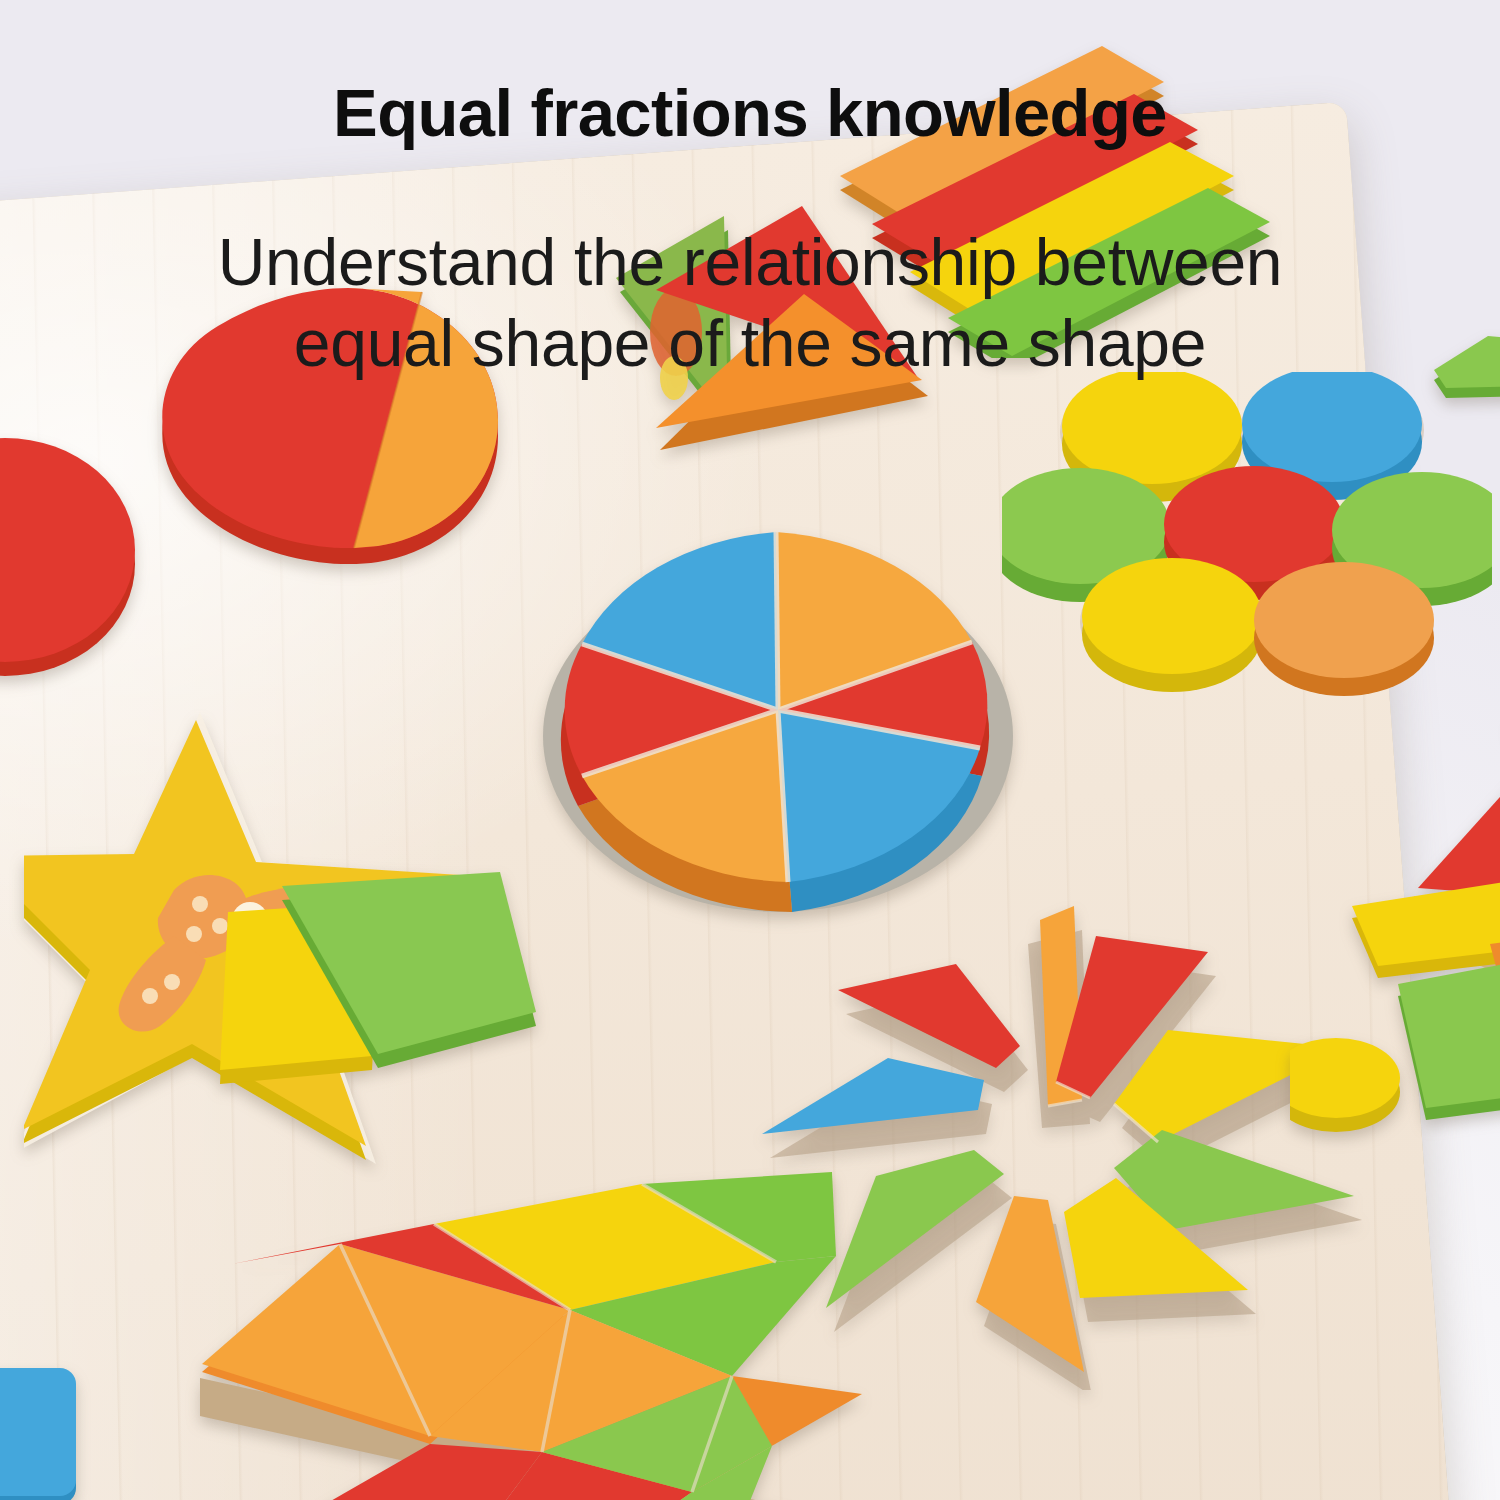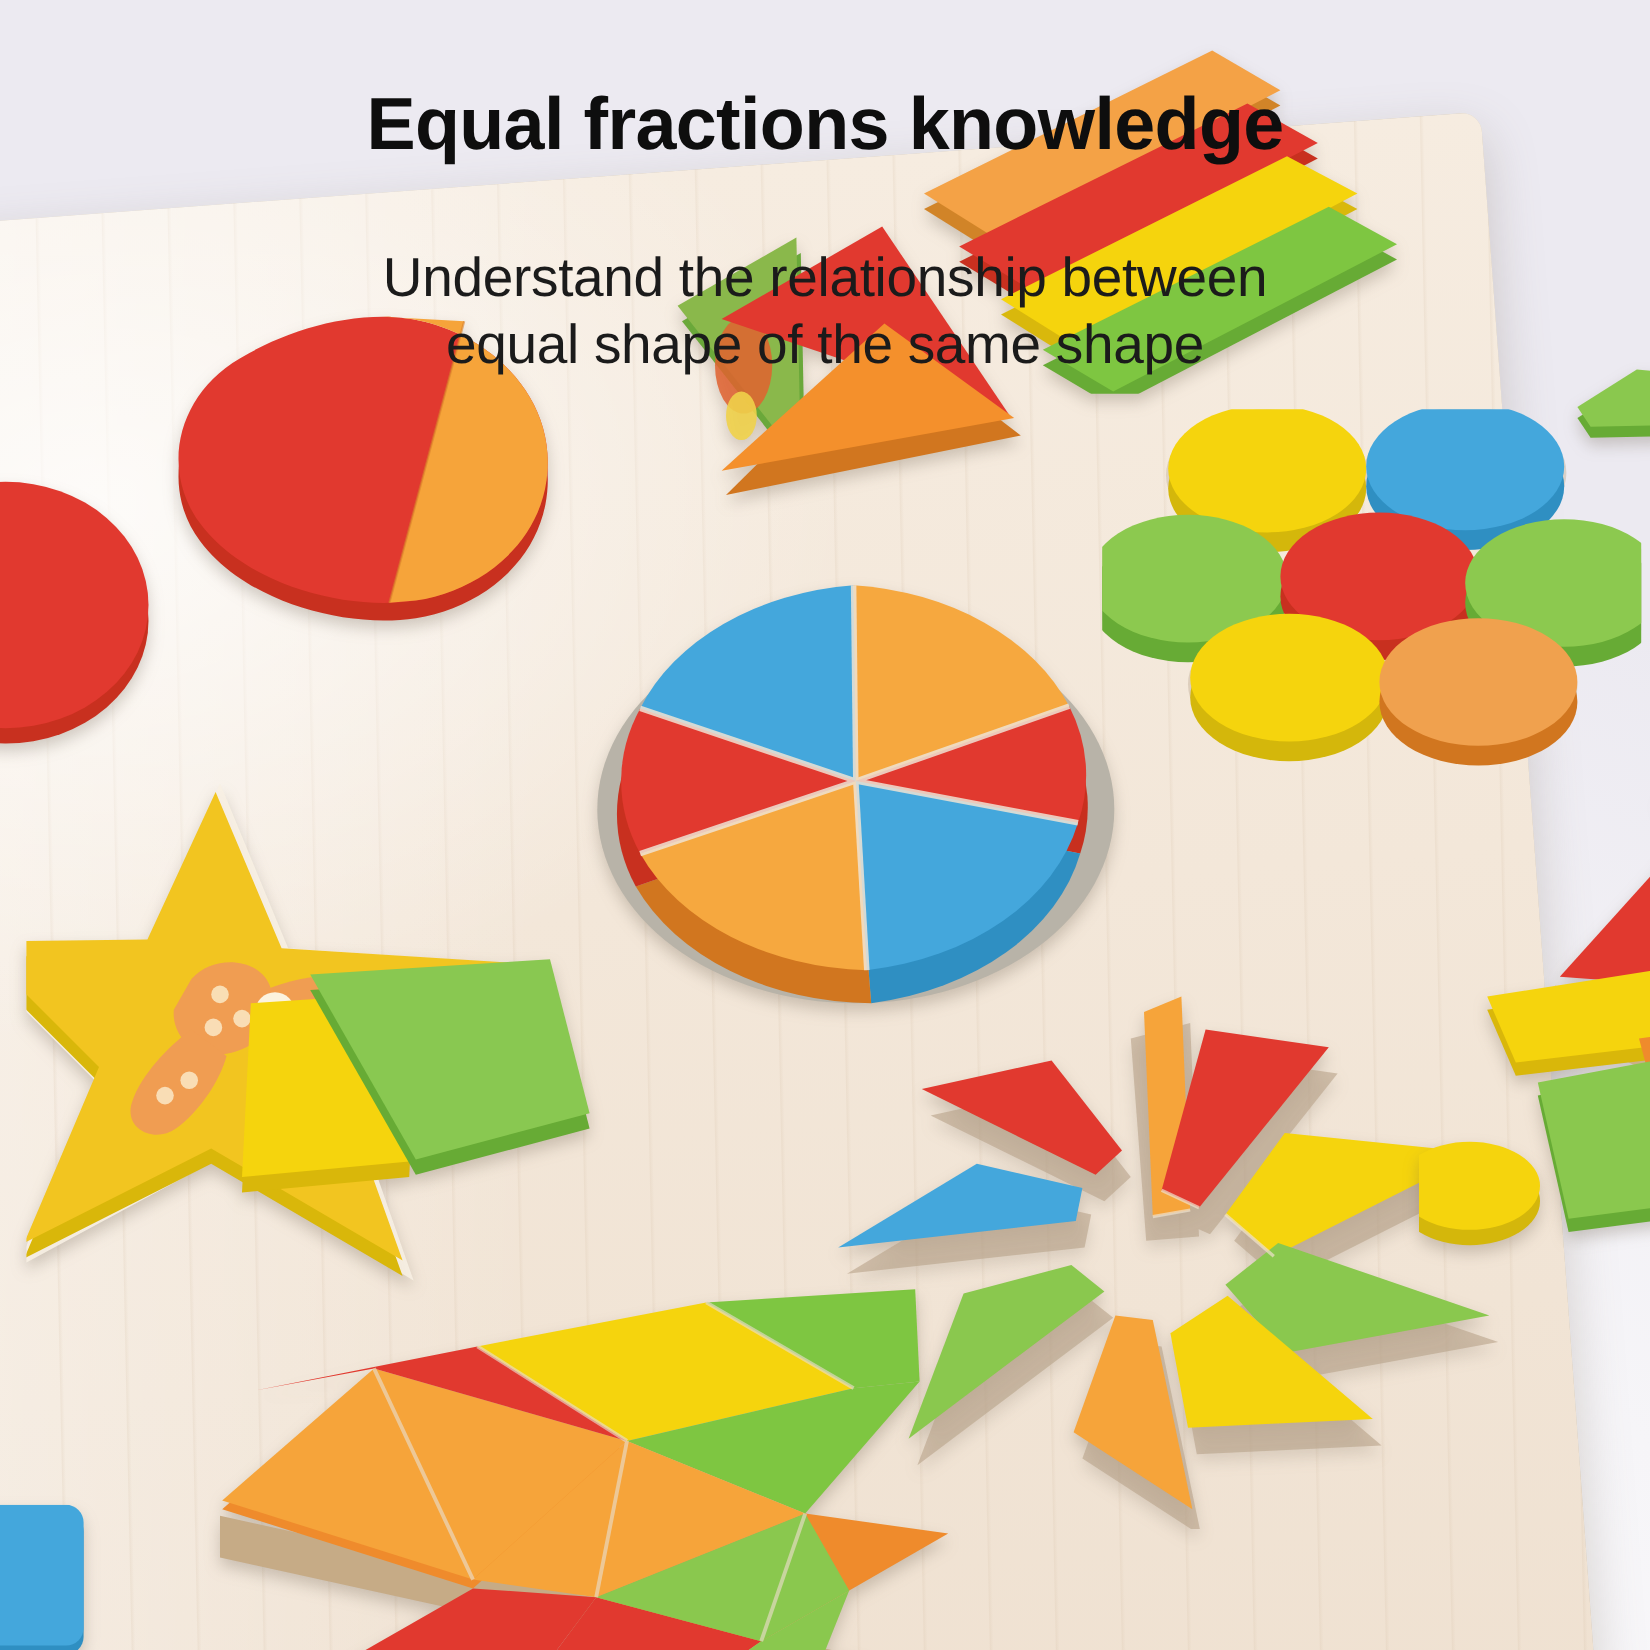--- a/index.html
+++ b/index.html
@@ -53,21 +53,21 @@
   .sh{filter:drop-shadow(0 7px 7px rgba(110,95,80,.30));}
 
   
   .title{
     position:absolute;left:0;right:0;top:78px;text-align:center;
     font-size:67px;font-weight:bold;color:#0e0e0e;letter-spacing:-.6px;
     line-height:1.05;
   }
   .subtitle{
     position:absolute;left:0;right:0;top:222px;text-align:center;
-    font-size:50px;font-weight:normal;color:#1b1b1b;line-height:1.22;
+    font-size:66px;font-weight:normal;color:#1b1b1b;line-height:1.22;
     letter-spacing:-.3px;
   }
 </style>
 </head>
 <body>
 
 <div id="stage">
 
   <div class="backdrop"></div>
 

